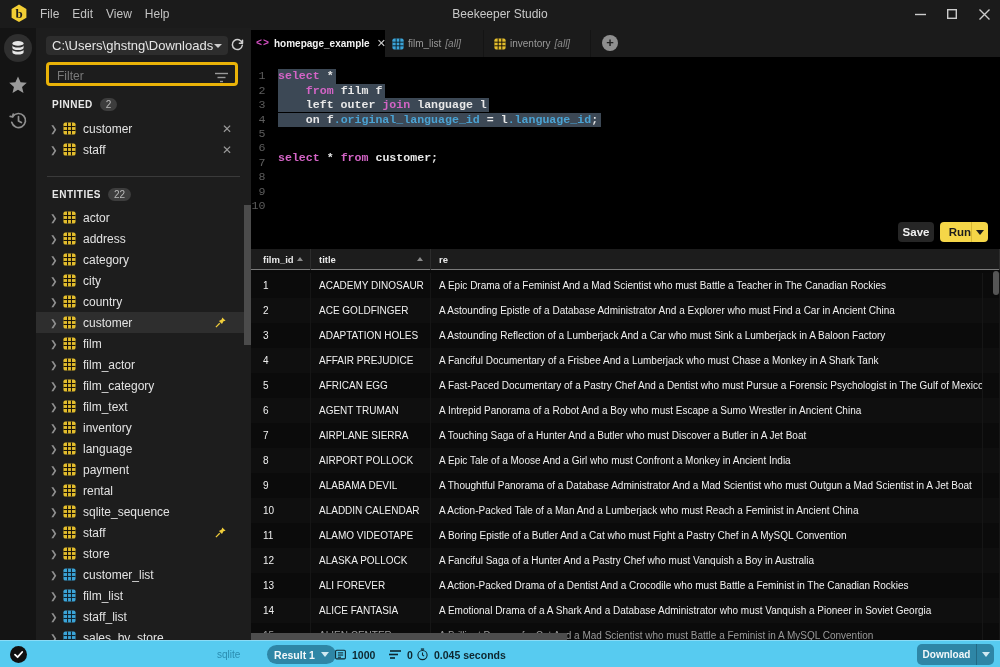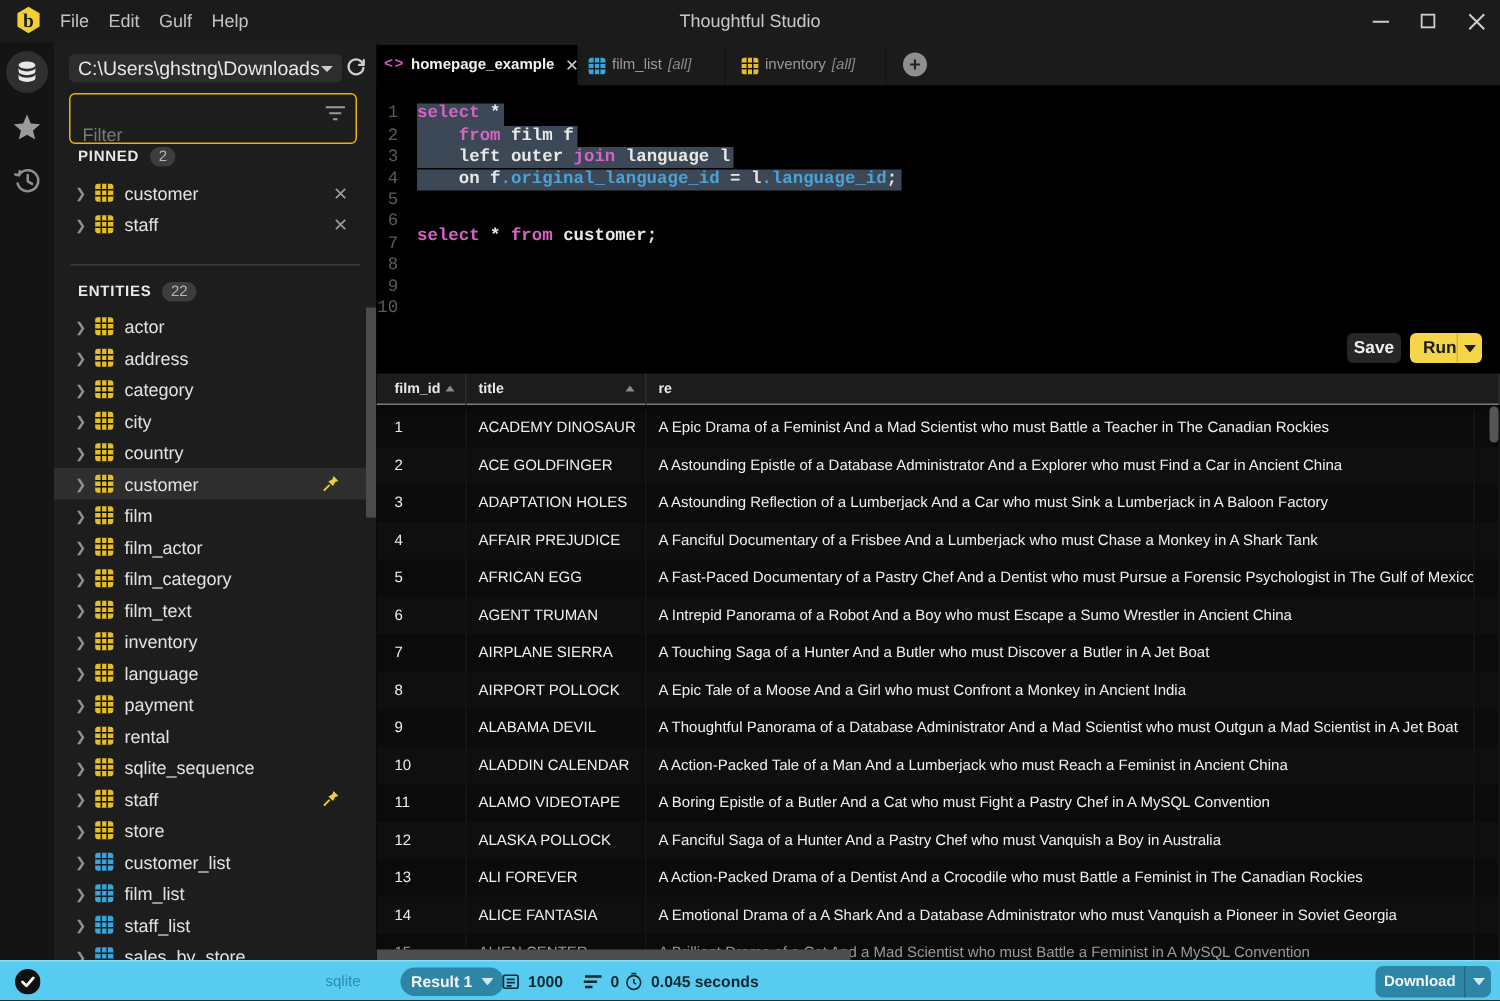--- a/index.html
+++ b/index.html
@@ -18,21 +18,21 @@
 .rail { position:absolute; left:0; top:28px; width:36px; height:612px; background:#141414; }
 .rail-db { position:absolute; left:4px; top:6px; width:28px; height:28px; background:#2f2f2f; border-radius:50%; display:flex; align-items:center; justify-content:center; }
 .rail-star { position:absolute; left:7px; top:46px; }
 .rail-hist { position:absolute; left:8px; top:82px; }
 
 
 .sidebar { position:absolute; left:36px; top:28px; width:215px; height:612px; background:#1d1d1d; overflow:hidden; }
 .connbar { position:absolute; left:10px; top:8px; width:182px; height:19px; background:#2d2d2d; border-radius:4px; color:#e6e6e6; font-size:13px; line-height:19px; padding:0 6px; white-space:nowrap; }
 .connbar .caret { position:absolute; right:6px; top:8px; width:0; height:0; border-left:4px solid transparent; border-right:4px solid transparent; border-top:4px solid #cccccc; }
 .refresh { position:absolute; left:194px; top:9px; }
-.filter { position:absolute; left:10px; top:34px; width:192px; height:24px; border:1px solid #eab308; border-radius:4px; color:#7a7a7a; font-size:12px; line-height:22px; padding:16px 8px; }
+.filter { position:absolute; left:10px; top:34px; width:192px; height:24px; border:3px solid #eab308; border-radius:4px; color:#7a7a7a; font-size:12px; line-height:22px; padding:0 8px; }
 .filtericon { position:absolute; right:7px; top:7px; }
 .sect { position:absolute; left:16px; color:#e8e8e8; font-size:10px; font-weight:bold; letter-spacing:0.5px; display:flex; align-items:center; gap:7px; }
 .badge { background:#3d3d3d; color:#b9b9b9; font-size:10px; font-weight:normal; border-radius:8px; padding:1px 6px; letter-spacing:0; }
 .divider { position:absolute; left:11px; width:193px; height:1px; background:#3a3a3a; }
 .itemlist { position:absolute; left:0; width:215px; }
 .item { position:relative; height:21px; display:flex; align-items:center; color:#e2e2e2; font-size:12px; }
 .item.sel { background:#2e2e2e; }
 .chev { width:10px; margin-left:14px; color:#909090; font-size:9px; flex:none; }
 .ticon { width:13px; height:13px; margin-left:3px; margin-right:7px; flex:none; }
 .closex { position:absolute; right:19px; color:#9a9a9a; font-size:12px; }
@@ -94,29 +94,29 @@
 .dlbtn { position:absolute; right:6px; top:3px; width:77px; height:21px; background:#2e86a6; border-radius:5px; color:#f2f8fa; font-size:10px; font-weight:bold; display:flex; }
 .dlbtn .dtxt { width:59px; text-align:center; line-height:21px; }
 .dlbtn .ddiv { width:1px; height:21px; background:#226a85; }
 .dlbtn .dcaret { flex:1; display:flex; align-items:center; justify-content:center; }
 </style>
 </head>
 <body>
 <div id="app">
 
   <div class="titlebar">
-    <div class="apptitle">Thoughtful Studio</div>
+    <div class="apptitle">Beekeeper Studio</div>
     <div class="logo"><svg width="18" height="19" viewBox="0 0 18 19">
           <path d="M9 0.5 L16.4 4.9 V13.7 L9 18.1 L1.6 13.7 V4.9 Z" fill="#f2ce34"></path>
           <text x="9" y="13.8" font-family="Liberation Serif" font-size="13" font-weight="bold" fill="#1c1c1c" text-anchor="middle">b</text>
         </svg></div>
     <div class="menus">
         <span>File</span>
         <span>Edit</span>
-        <span>Gulf</span>
+        <span>View</span>
         <span>Help</span>
       </div>
     <div class="winbtns">
       <div class="winbtn">
           <svg width="11" height="11">
             <line x1="0" y1="5.5" x2="11" y2="5.5" stroke="#ccc" stroke-width="1.4"></line>
           </svg>
         </div>
       <div class="winbtn">
           <svg width="10" height="10">

